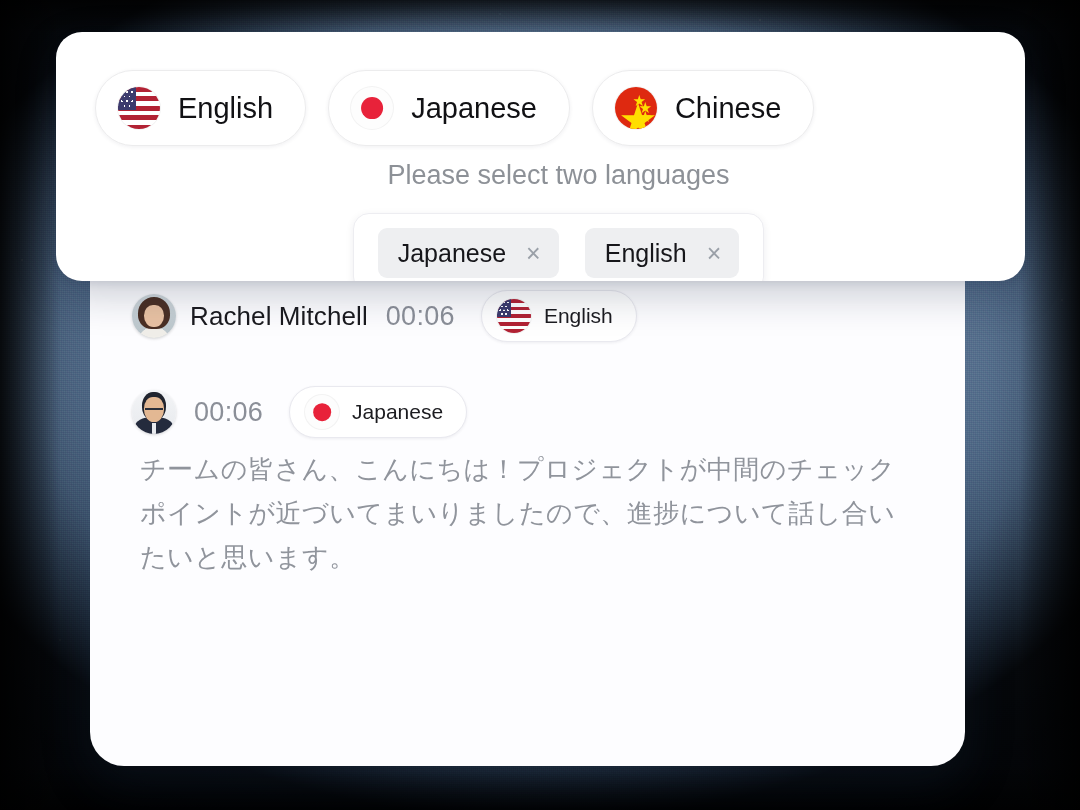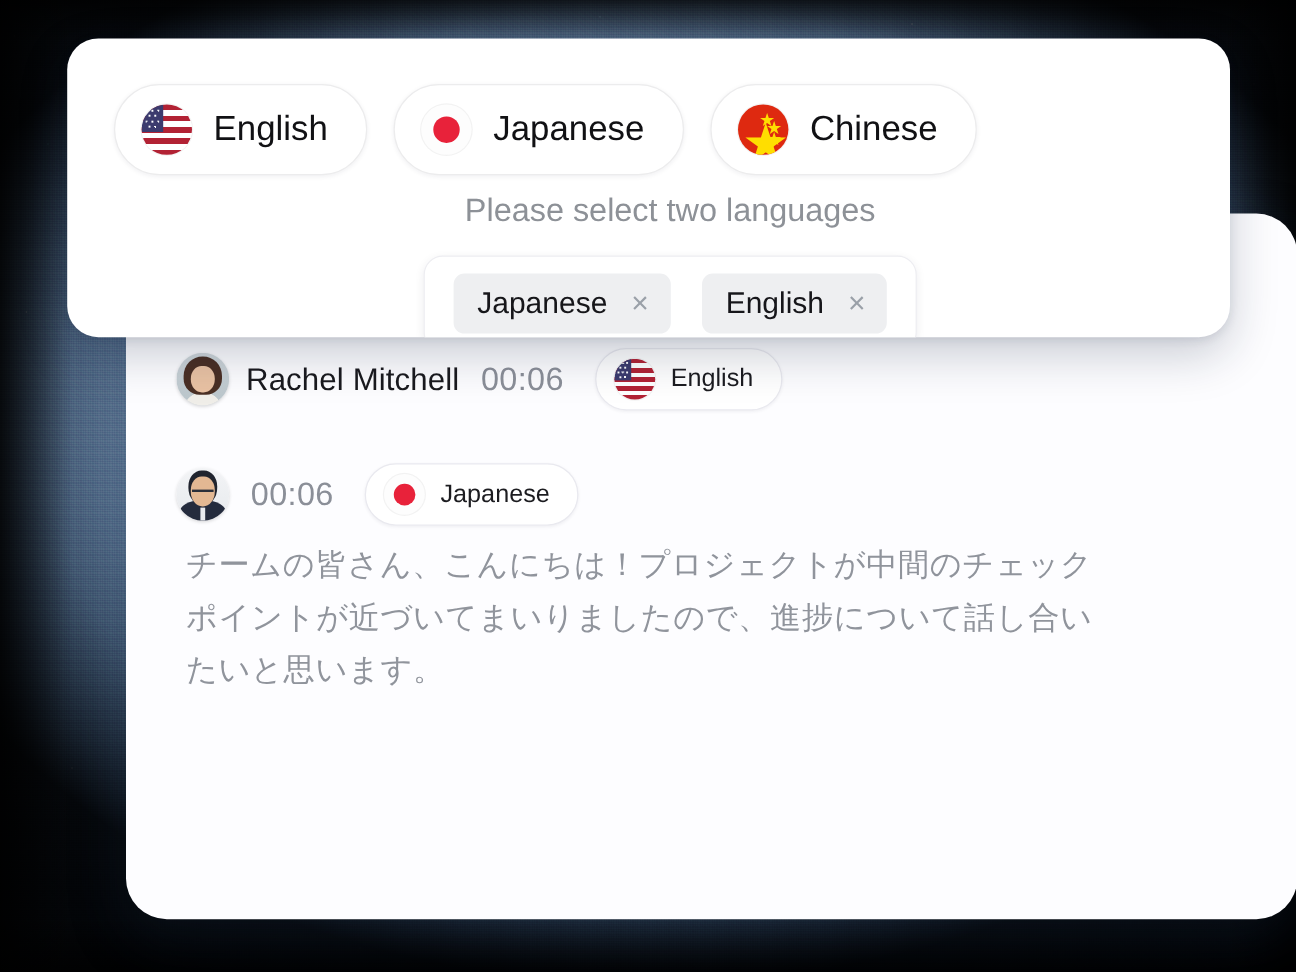--- a/index.html
+++ b/index.html
@@ -66,23 +66,23 @@
       radial-gradient(circle 1px at 1030px 520px, rgba(130,230,255,.75), transparent),
       radial-gradient(circle 1px at 60px 640px, rgba(255,255,255,.6), transparent),
       radial-gradient(circle 1px at 500px 14px, rgba(180,220,255,.8), transparent),
       radial-gradient(circle 1px at 760px 20px, rgba(255,255,255,.7), transparent),
       radial-gradient(circle 1px at 300px 790px, rgba(160,200,255,.6), transparent);
   }
 
   
   #conversation-card {
     position: absolute;
-    left: 105px;
+    left: 90px;
     top: 178px;
-    width: 976px;
+    width: 875px;
     height: 588px;
     background: #fdfdff;
     border-radius: 34px;
     box-shadow: 0 18px 48px rgba(20,38,66,.28);
     overflow: hidden;
   }
   .messages {
     position: absolute;
     left: 0; right: 0;
     top: 112px;
@@ -135,21 +135,21 @@
     white-space: nowrap;
   }
   .msg-body {
     font-size: 26px;
     line-height: 44px;
     color: #90949c;
     padding: 10px 2px 0 8px;
     max-width: 760px;
   }
   .msg-body.jp {
-    font-family: Liberation Sans, sans-serif;
+    font-family: Liberation Serif, serif;
     letter-spacing: .5px;
   }
 
   
   #language-card {
     position: absolute;
     left: 56px;
     top: 32px;
     width: 969px;
     height: 249px;

